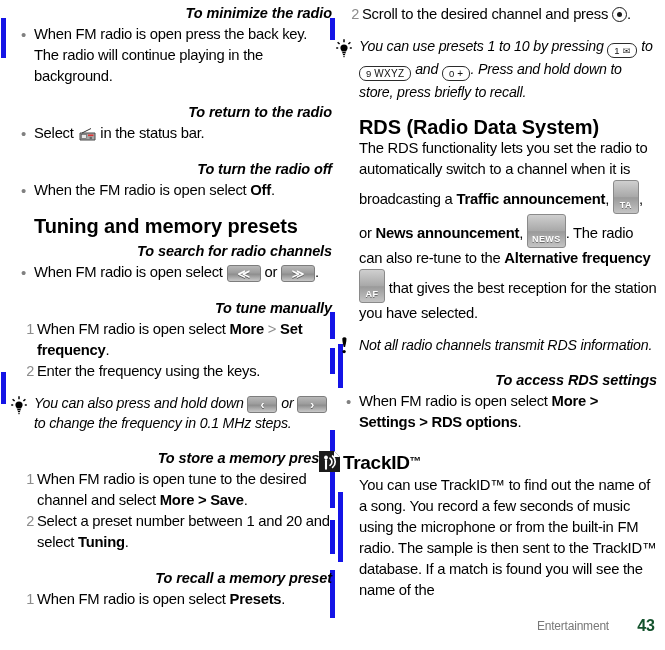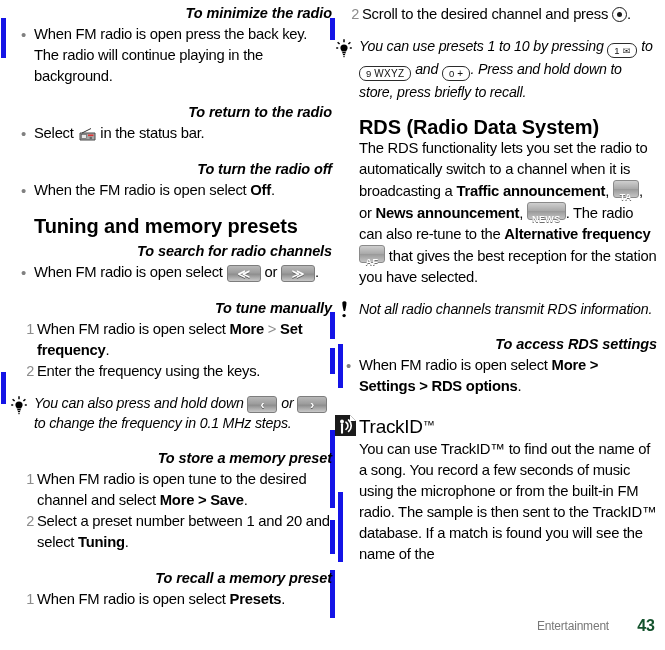--- a/index.html
+++ b/index.html
@@ -153,21 +153,21 @@
     text-align: center;
     text-shadow: 0 1px 0 #5d5d5d;
   }
   .softkey.narrow { width: 30px; }
 
   .rdsbadge {
     display: inline-block;
     vertical-align: -4px;
     height: 16px;
     min-width: 26px;
-    padding: 8px 4px;
+    padding: 16px 4px;
     border-radius: 3px;
     background: linear-gradient(180deg,#cfcfcf 0%,#a8a8a8 50%,#9a9a9a 52%,#c4c4c4 100%);
     border: 1px solid #8a8a8a;
     color: #ffffff;
     font-size: 9px;
     font-style: normal;
     font-weight: bold;
     line-height: 16px;
     text-align: center;
     letter-spacing: 0.4px;
@@ -197,23 +197,23 @@
   .radio-ico {
     display: inline-block;
     vertical-align: -3px;
     width: 19px; height: 13px;
     position: relative;
   }
 
   
   .app-head {
     position: relative;
-    margin-left: 22px;
+    margin-left: 6px;
     font-size: 19px;
-    font-weight: normal;
+    font-weight: bold;
     line-height: 24px;
     letter-spacing: -0.3px;
   }
   .app-head .app-ico {
     position: absolute;
     left: -24px;
     top: 2px;
     width: 21px; height: 21px;
   }
   .app-head .tm { font-size: 12px; vertical-align: 4px; }

